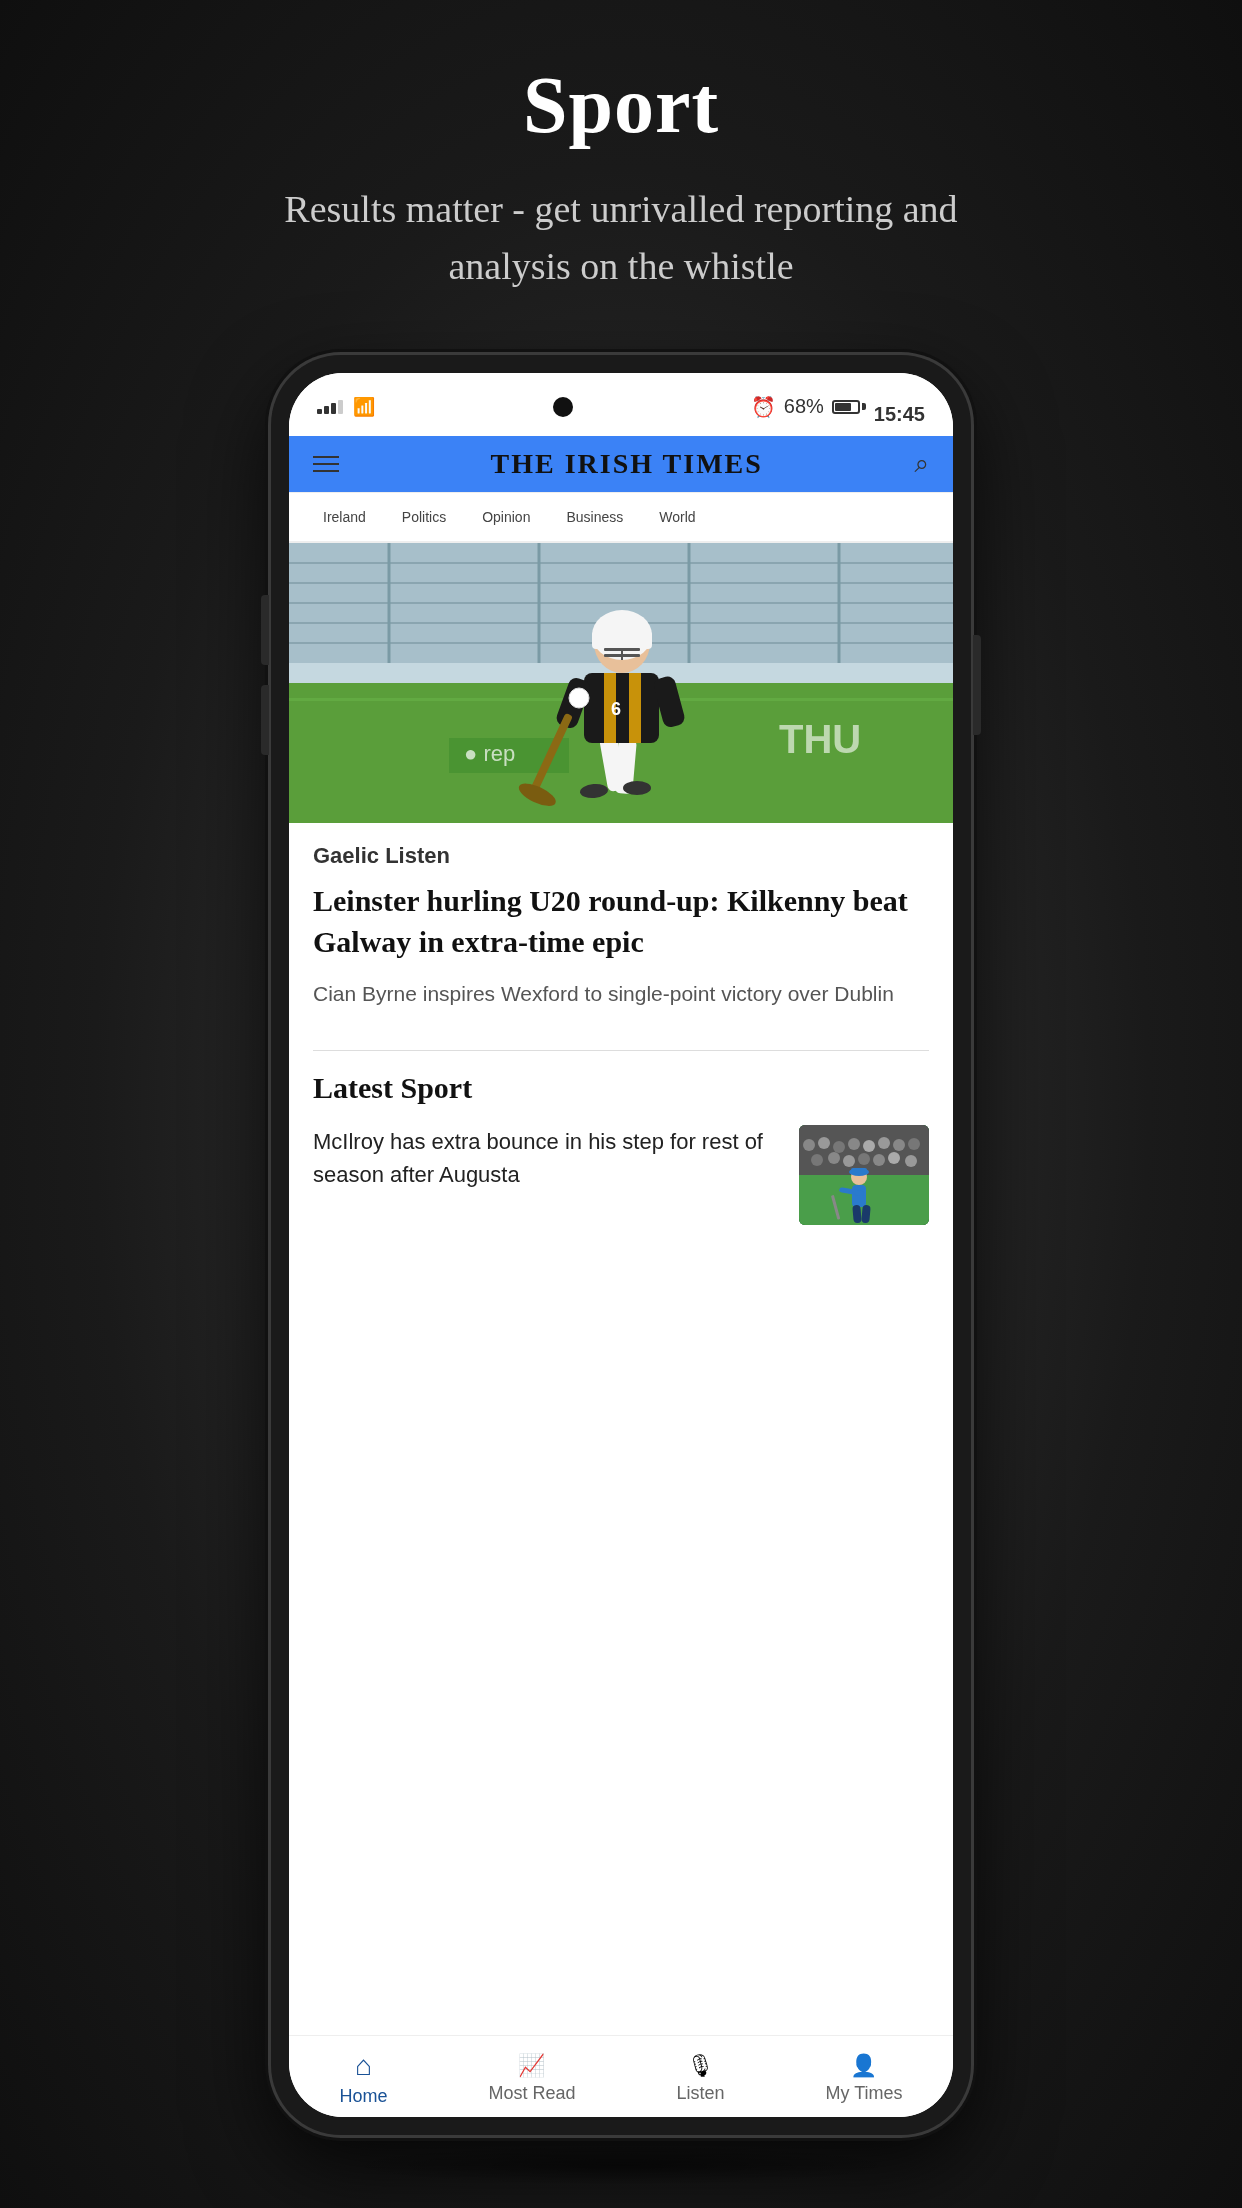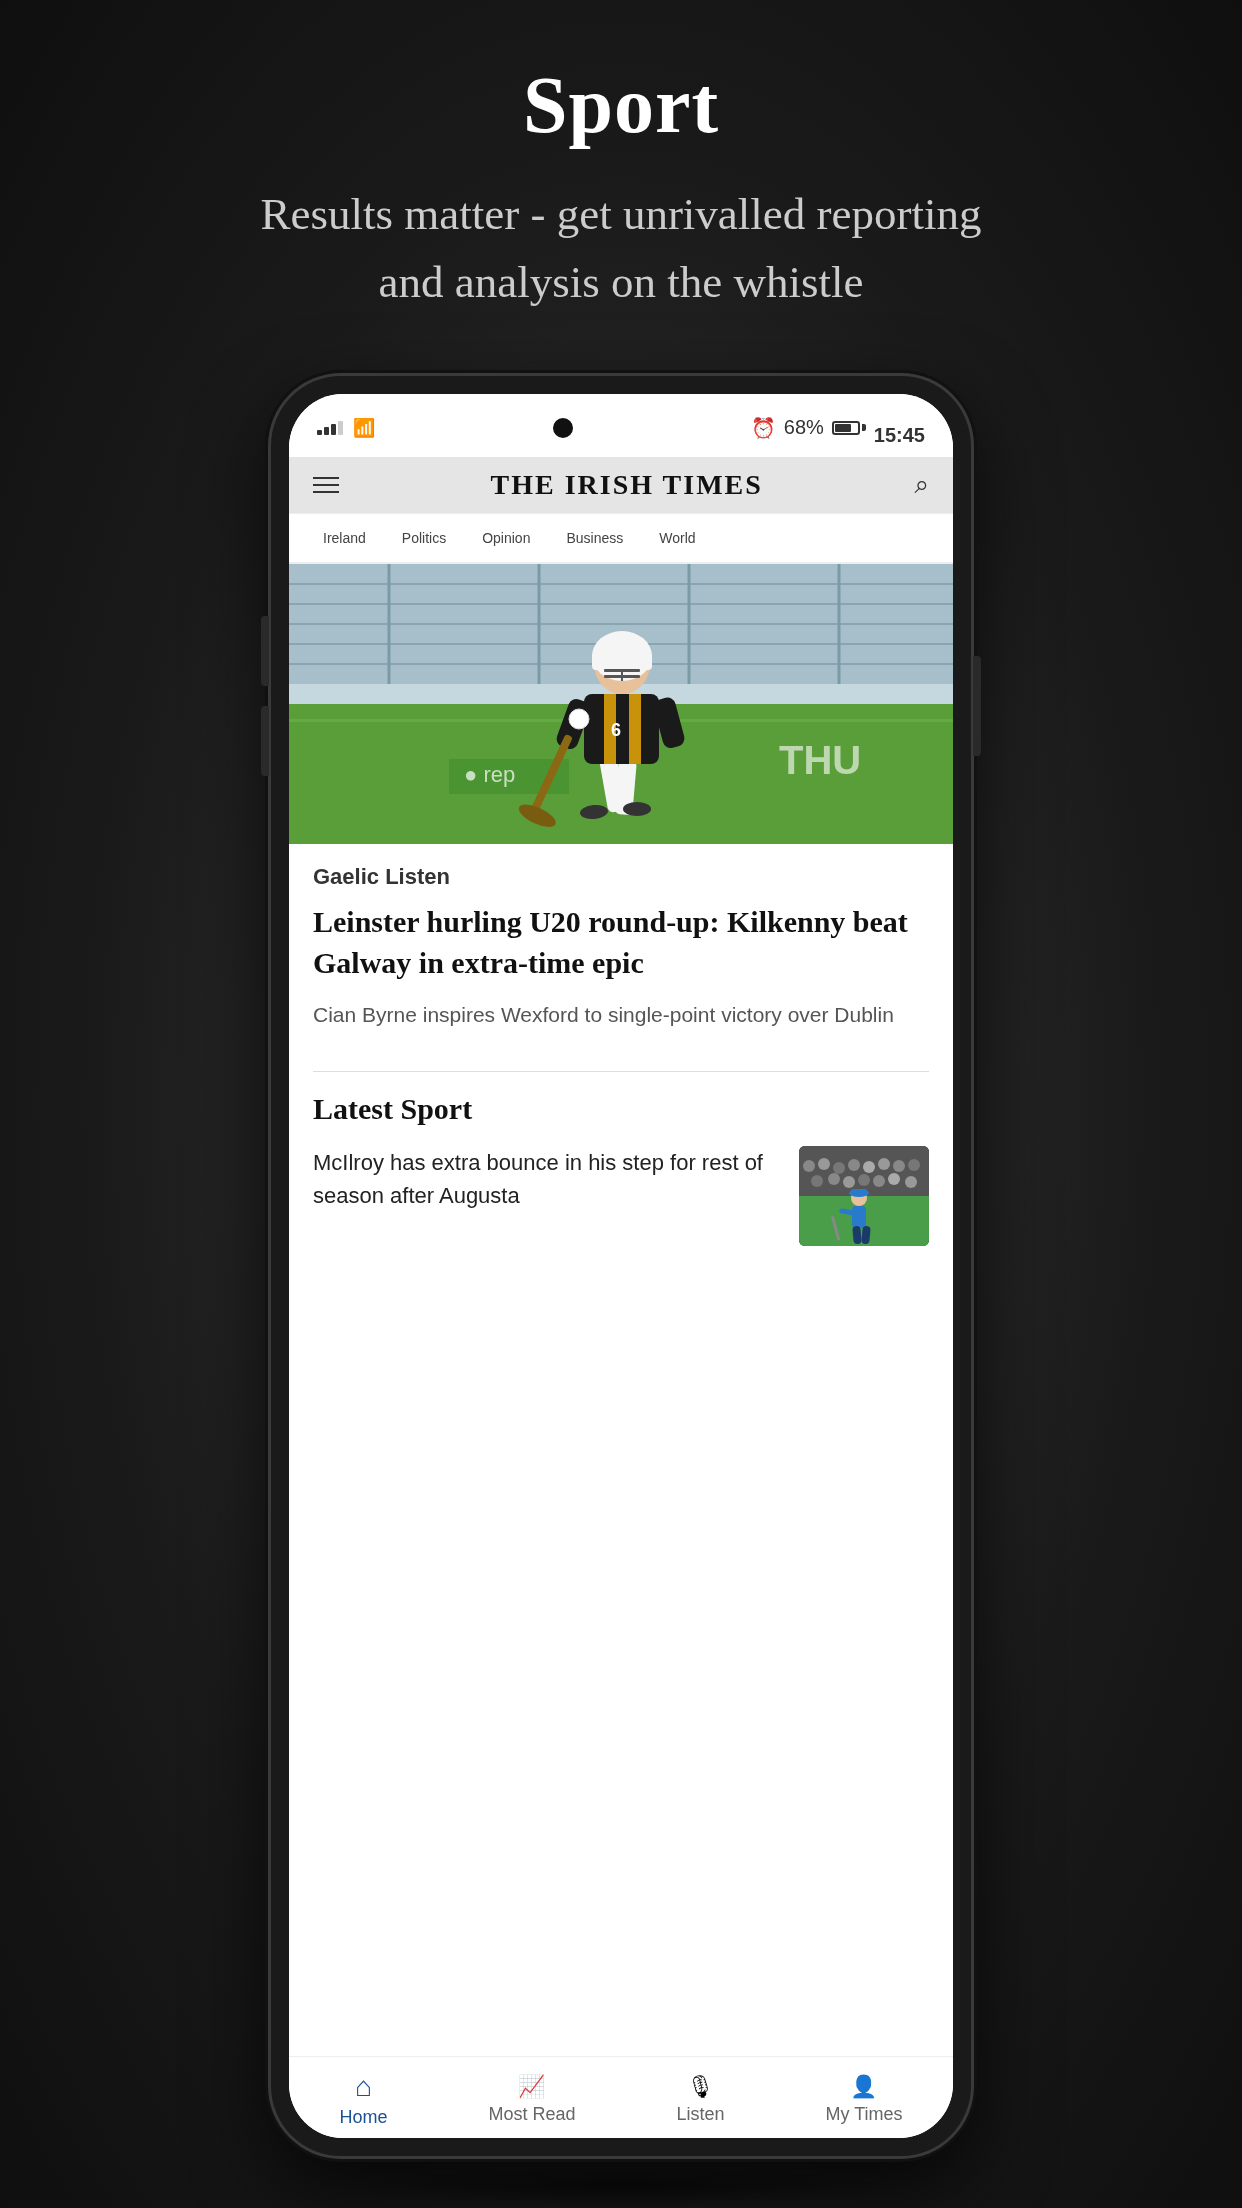--- a/index.html
+++ b/index.html
@@ -18,21 +18,21 @@
     .page-title {
       color: #ffffff;
       font-size: 80px;
       font-weight: bold;
       margin-top: 60px;
       letter-spacing: 1px;
     }
 
     .page-subtitle {
       color: #cccccc;
-      font-size: 45px;
+      font-size: 38px;
       text-align: center;
       line-height: 1.5;
       margin-top: 30px;
       max-width: 750px;
     }
 
     .phone-wrapper {
       margin-top: 60px;
       position: relative;
       width: 700px;
@@ -117,21 +117,21 @@
       background: #111;
       border-radius: 50%;
     }
 
     
     .top-nav {
       display: flex;
       justify-content: space-between;
       align-items: center;
       padding: 12px 24px;
-      background: #e5e5e5;
+      background: #3b82f6;
       border-bottom: 1px solid #eee;
     }
 
     .hamburger {
       display: flex;
       flex-direction: column;
       gap: 5px;
       cursor: pointer;
     }
 

